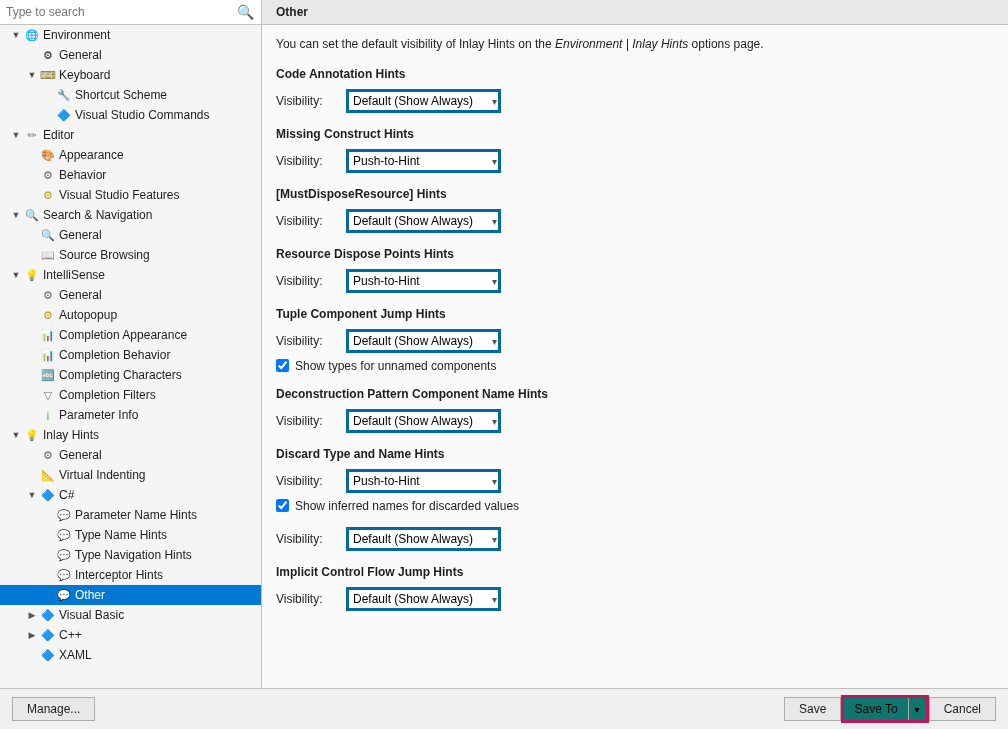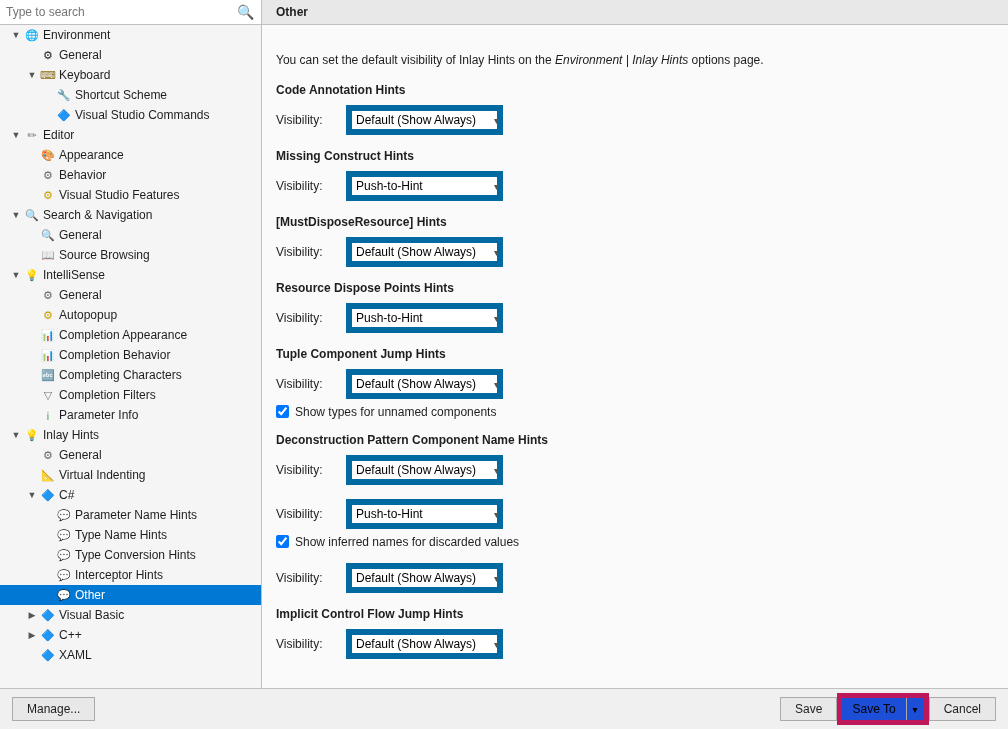--- a/index.html
+++ b/index.html
@@ -105,21 +105,21 @@
     .right-header {
       background: #e8e8e8;
       border-bottom: 1px solid #c0c0c0;
       padding: 5px 14px;
       font-weight: bold;
       font-size: 12px;
     }
     .right-content {
       flex: 1;
       overflow-y: auto;
-      padding: 26px 14px;
+      padding: 10px 14px;
     }
     .right-content::-webkit-scrollbar { width: 8px; }
     .right-content::-webkit-scrollbar-track { background: #f0f0f0; }
     .right-content::-webkit-scrollbar-thumb { background: #c0c0c0; }
 
     .info-text {
       font-size: 12px;
       color: #1e1e1e;
       margin-bottom: 14px;
       line-height: 1.5;
@@ -140,21 +140,21 @@
       gap: 8px;
       margin-bottom: 6px;
     }
     .visibility-label {
       font-size: 12px;
       color: #1e1e1e;
       min-width: 62px;
     }
     .vis-select {
       font-size: 12px;
-      border: 6px solid #0369a1;
+      border: 3px solid #0369a1;
       background: #fff;
       padding: 2px 4px;
       min-width: 155px;
       appearance: none;
       -webkit-appearance: none;
       padding-right: 20px;
       position: relative;
       cursor: pointer;
     }
     .select-wrap {
@@ -200,22 +200,22 @@
       font-size: 12px;
       padding: 4px 14px;
       border: 1px solid #ababab;
       background: #e8e8e8;
       cursor: pointer;
       color: #1e1e1e;
     }
     .btn-saveto {
       display: flex;
       align-items: center;
-      border: 5px solid #be185d;
-      background: #1d4ed8;
+      border: 3px solid #be185d;
+      background: #0f766e;
       cursor: pointer;
     }
     .btn-saveto-main {
       padding: 4px 10px;
       border: none;
       background: transparent;
       font-size: 12px;
       cursor: pointer;
       border-right: 1px solid #ababab;
     }
@@ -389,21 +389,21 @@
         <span class="tree-label">Parameter Name Hints</span>
       </div>
       <div class="tree-item indent-3">
         <span class="expander"></span>
         <span class="tree-icon icon-param">💬</span>
         <span class="tree-label">Type Name Hints</span>
       </div>
       <div class="tree-item indent-3">
         <span class="expander"></span>
         <span class="tree-icon icon-param">💬</span>
-        <span class="tree-label">Type Conversion Hints</span>
+        <span class="tree-label">Type Navigation Hints</span>
       </div>
       <div class="tree-item indent-3">
         <span class="expander"></span>
         <span class="tree-icon icon-param">💬</span>
         <span class="tree-label">Interceptor Hints</span>
       </div>
       <div class="tree-item indent-3 selected">
         <span class="expander"></span>
         <span class="tree-icon">💬</span>
         <span class="tree-label">Other</span>
@@ -517,20 +517,21 @@
             <select class="vis-select">
               <option selected="">Default (Show Always)</option>
               <option>Push-to-Hint</option>
               <option>Never Show</option>
             </select>
           </div>
         </div>
       </div>
 
       <div class="section-block">
+        <div class="section-title">Discard Type and Name Hints</div>
         <div class="visibility-row">
           <span class="visibility-label">Visibility:</span>
           <div class="select-wrap">
             <select class="vis-select">
               <option>Default (Show Always)</option>
               <option selected="">Push-to-Hint</option>
               <option>Never Show</option>
             </select>
           </div>
         </div>

